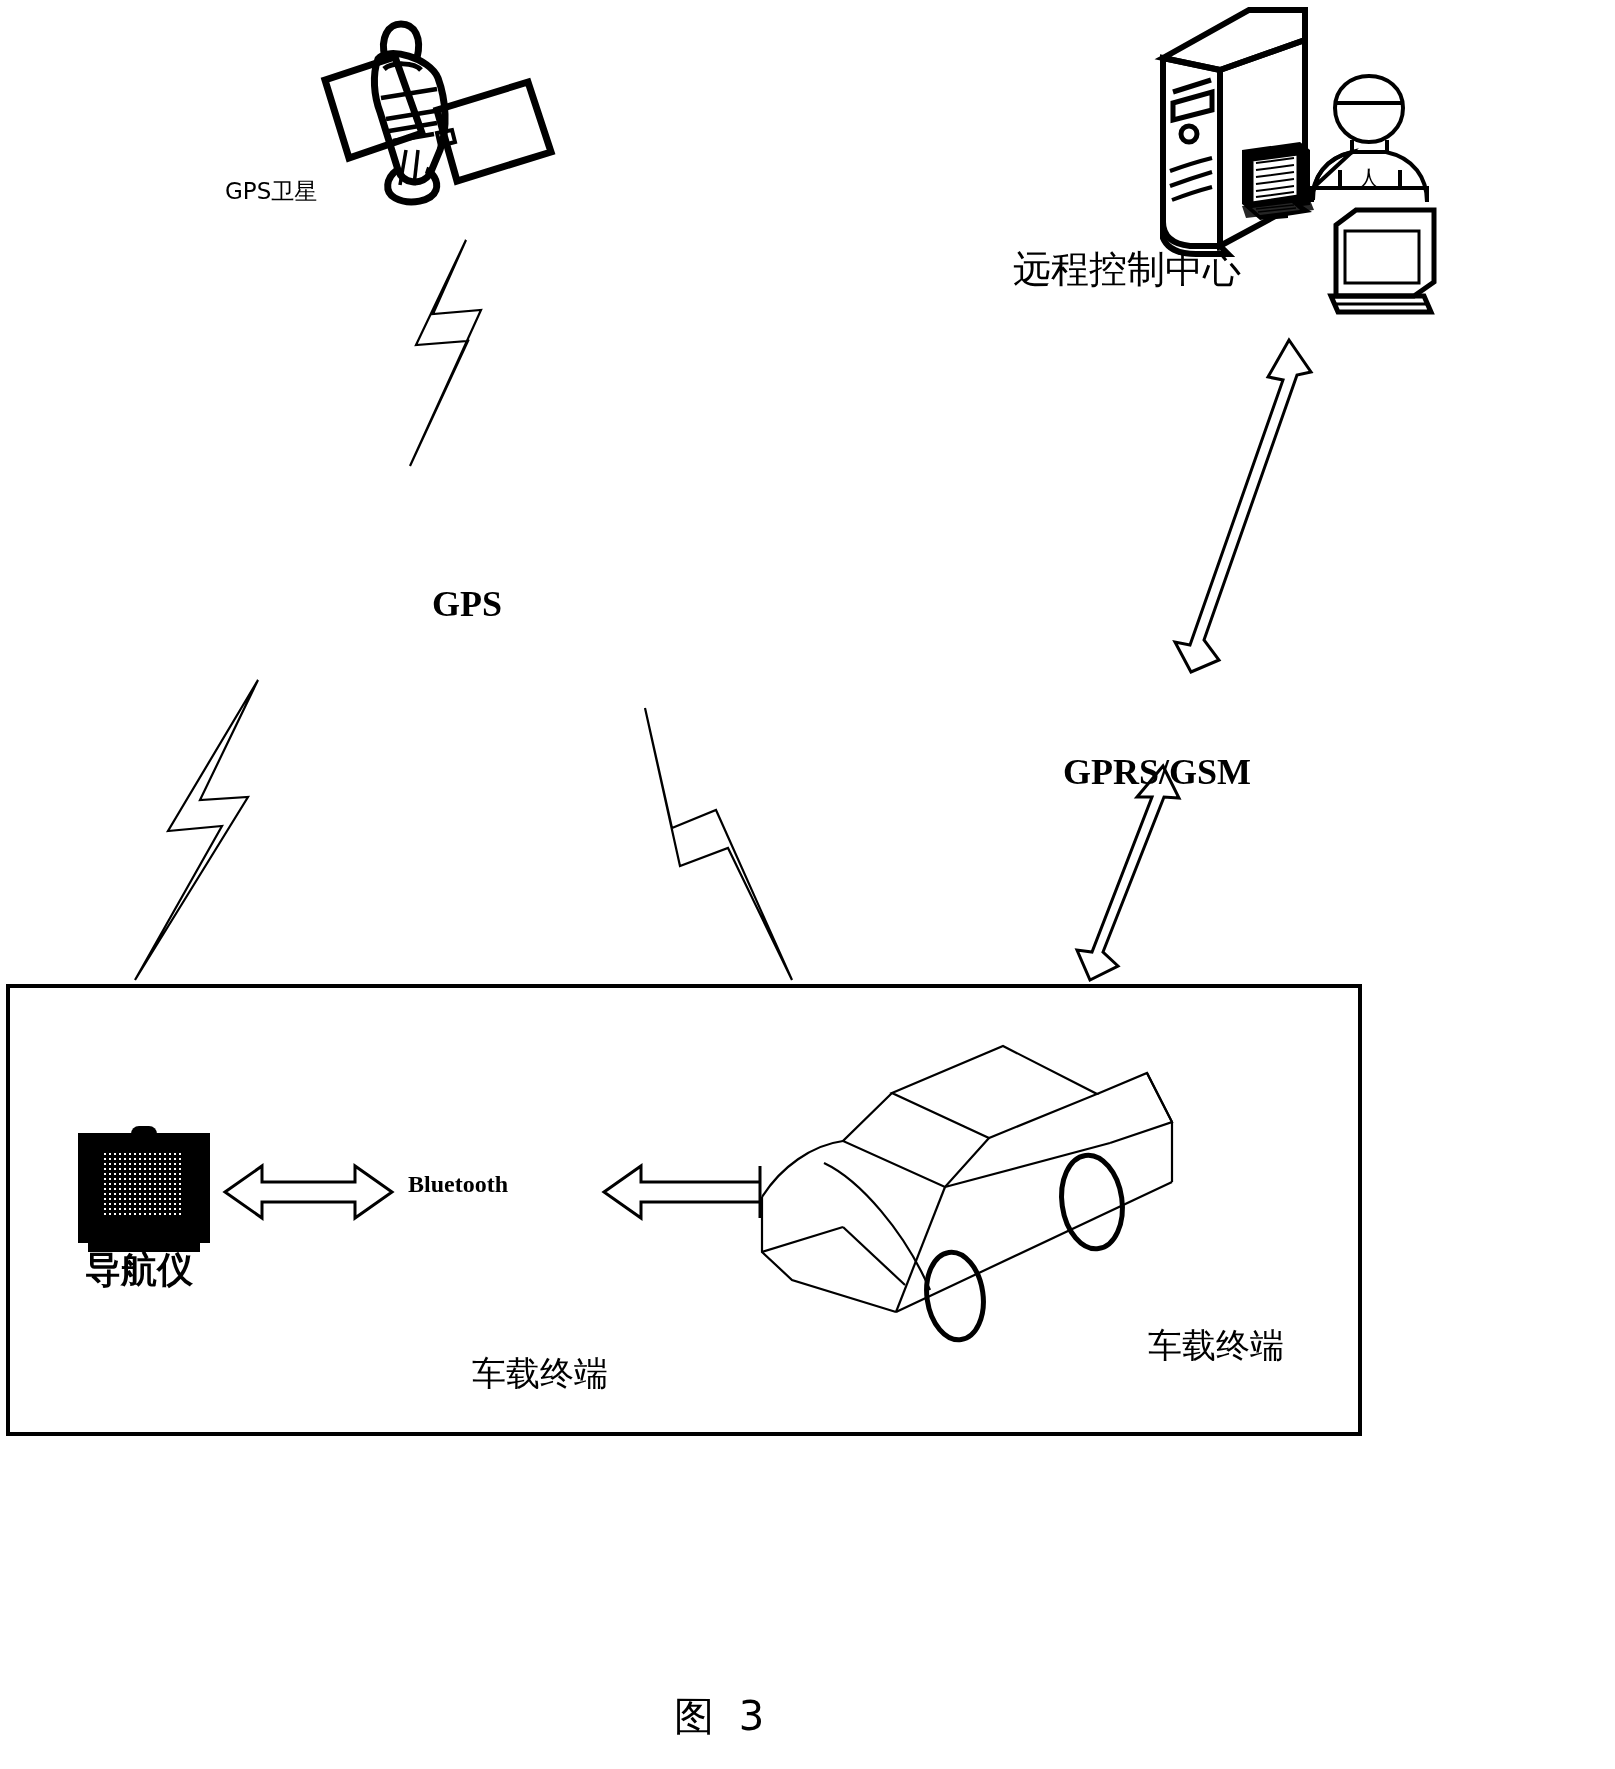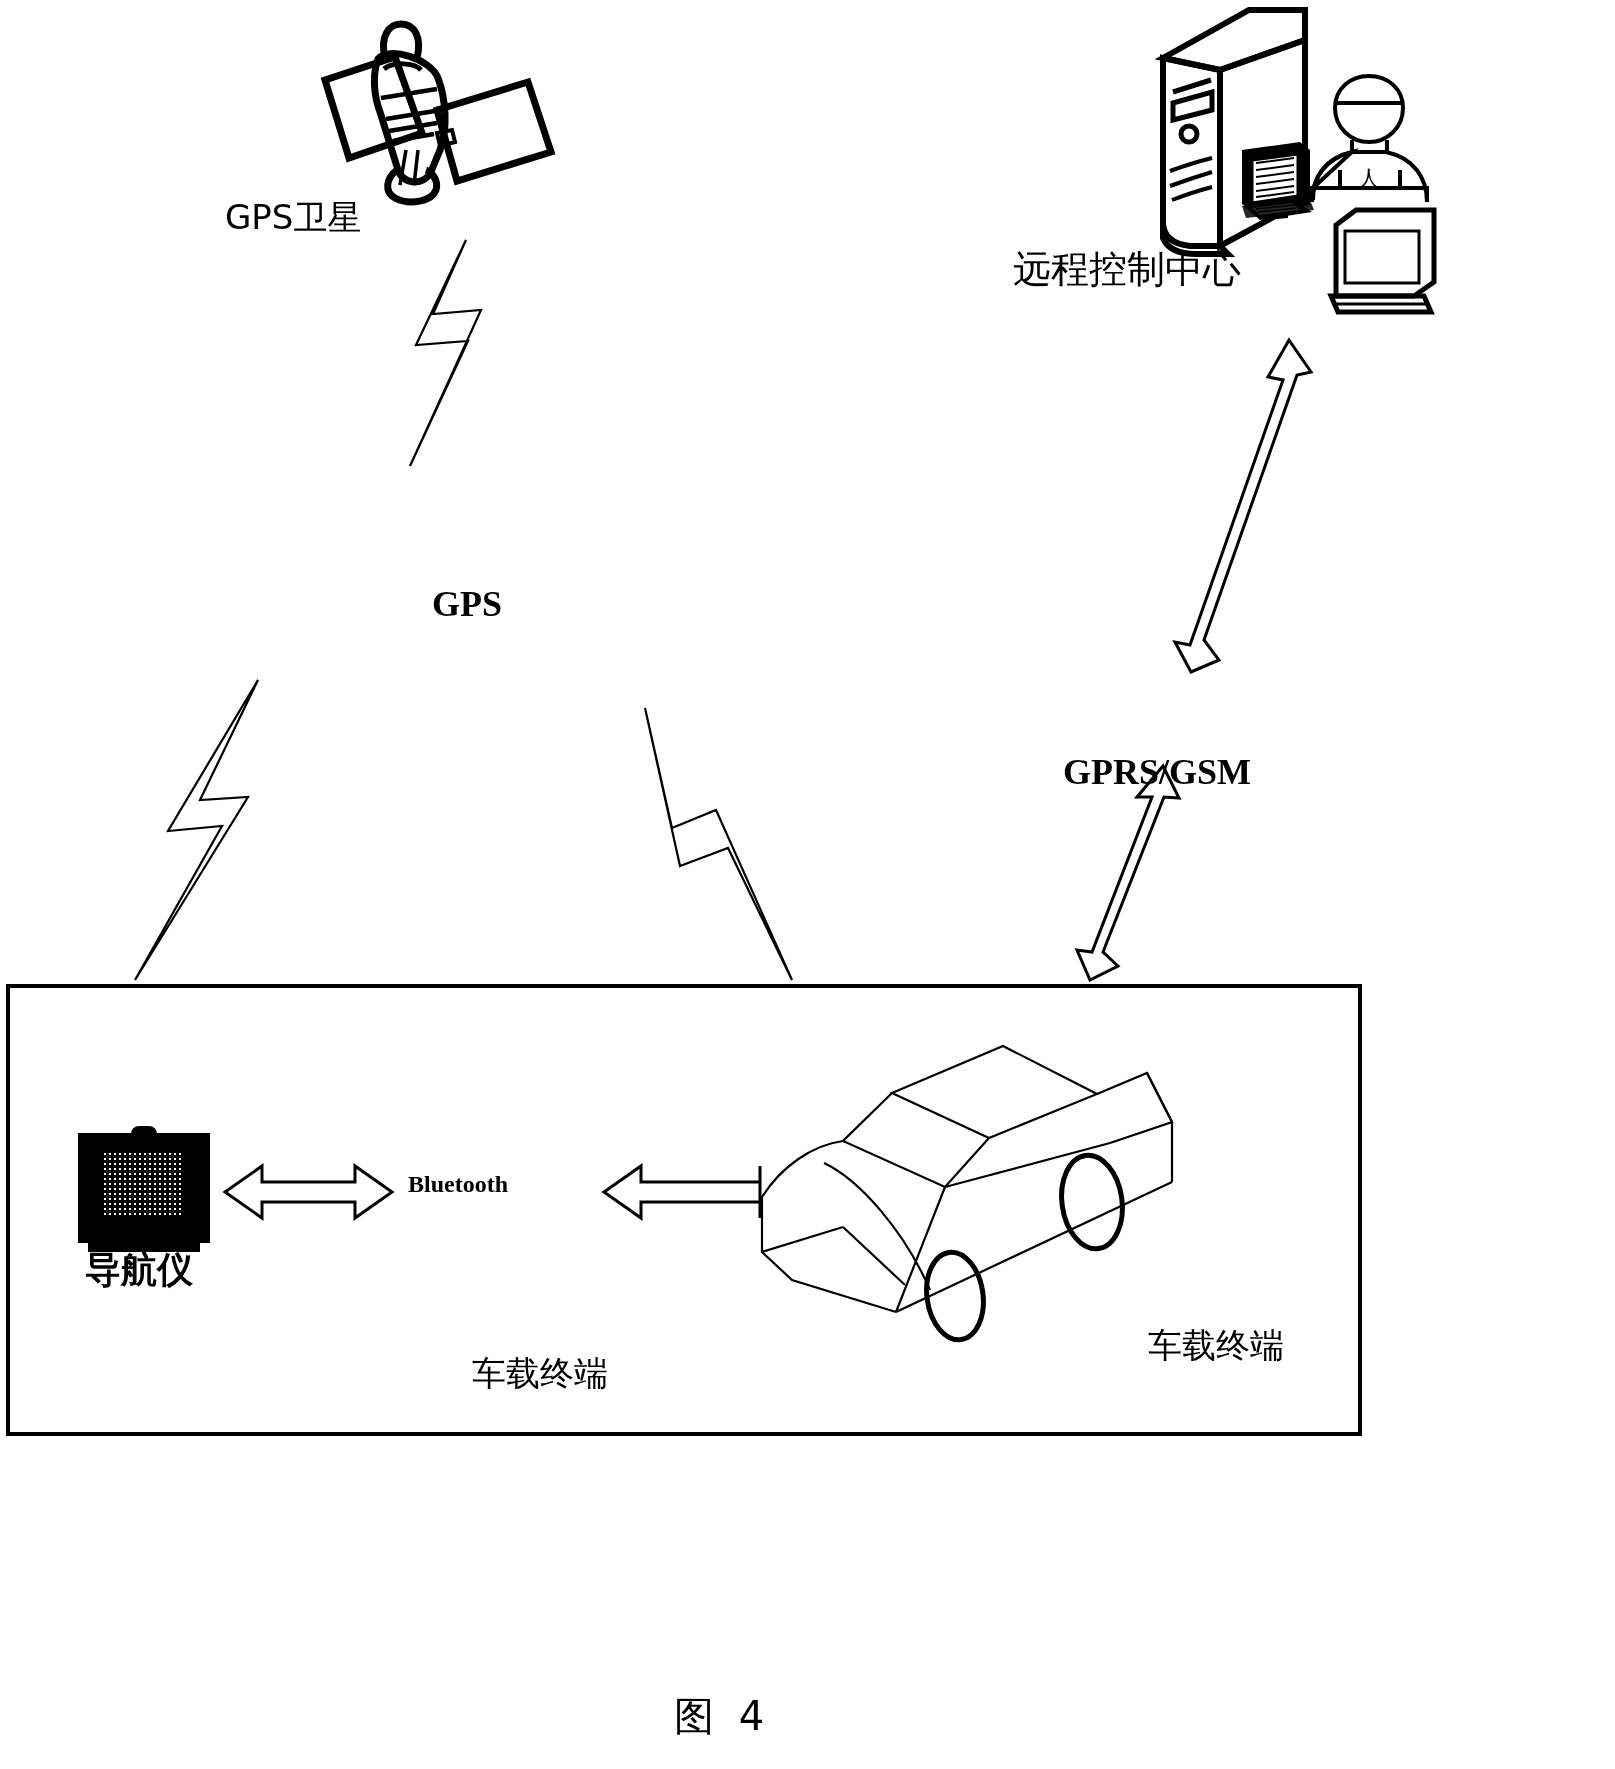--- a/index.html
+++ b/index.html
@@ -324,33 +324,33 @@
     </g>
 
   </svg>
 
   <div class="navscreen" style="left:78px; top:1133px; width:132px; height:110px;">
     <div class="nub"></div>
     <div class="inner"></div>
     <div class="foot"></div>
   </div>
 
-  <div class="lbl lbl-cn" style="left:225px; top:200px; font-size:34px;">GPS卫星</div>
+  <div class="lbl lbl-cn" style="left:225px; top:180px; font-size:23px;">GPS卫星</div>
 
   <div class="lbl lbl-cn" style="left:1013px; top:250px; font-size:38px;">远程控制中心</div>
 
   <div class="lbl lbl-cn" style="left:1358px; top:168px; font-size:22px;">人</div>
 
   <div class="lbl lbl-en" style="left:396px; top:586px; font-size:36px;margin-left:36px;">GPS</div>
 
   <div class="lbl lbl-en" style="left:1063px; top:718px; font-size:36px;margin-top:36px;">GPRS/GSM</div>
 
   <div class="lbl lbl-en" style="left:408px; top:1172px; font-size:24px;">Bluetooth</div>
 
   <div class="lbl lbl-cn" style="left:85px; top:1252px; font-size:36px;font-weight:bold;">导航仪</div>
 
   <div class="lbl lbl-cn" style="left:1148px; top:1328px; font-size:34px;">车载终端</div>
 
   <div class="lbl lbl-cn" style="left:472px; top:1356px; font-size:34px;">车载终端</div>
 
-  <div class="lbl lbl-cn" style="left:674px; top:1696px; font-size:40px; letter-spacing:6px;">图  4</div>
+  <div class="lbl lbl-cn" style="left:674px; top:1696px; font-size:40px; letter-spacing:6px;">图  3</div>
 
 </div>
 
 </body></html>

